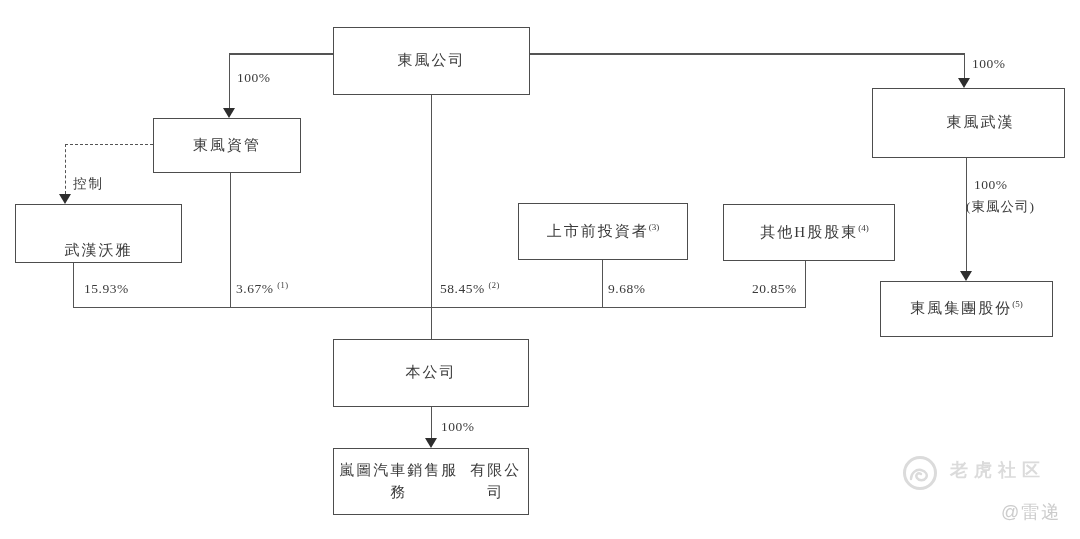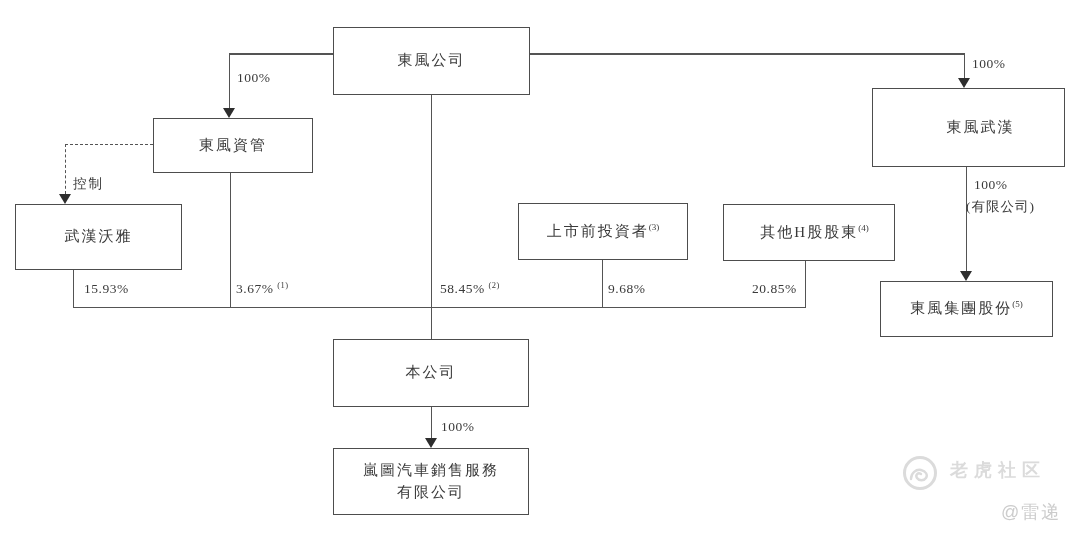--- a/index.html
+++ b/index.html
@@ -131,49 +131,49 @@
   <div class="vline" style="left:965.5px; top:155px; height:116px;"></div>
   <div class="arrow-down" style="left:960px; top:271px;"></div>
 
   <div class="vline" style="left:430.5px; top:407px; height:31px;"></div>
   <div class="arrow-down" style="left:425px; top:438px;"></div>
 
   <div class="node" style="left:333px; top:27px; width:197px; height:68px;">
     <span>東風公司</span>
   </div>
 
-  <div class="node" style="left:153px; top:118px; width:160px; height:55px;">
+  <div class="node" style="left:153px; top:118px; width:148px; height:55px;">
     <span>東風資管</span>
   </div>
 
-  <div class="node" style="left:15px; top:204px; width:167px; height:66px;">
+  <div class="node" style="left:15px; top:204px; width:167px; height:59px;align-items:flex-end;">
     <span>武漢沃雅</span>
   </div>
 
   <div class="node" style="left:518px; top:203px; width:170px; height:57px;">
     <span><span>上市前投資者</span><sup>(3)</sup></span>
   </div>
 
   <div class="node" style="left:723px; top:204px; width:172px; height:57px;padding-left:11px;">
     <span><span>其他H股股東</span><sup>(4)</sup></span>
   </div>
 
-  <div class="node" style="left:872px; top:88px; width:193px; height:79px;padding-left:24px;">
+  <div class="node" style="left:872px; top:88px; width:193px; height:70px;padding-left:24px;">
     <span>東風武漢</span>
   </div>
 
   <div class="node" style="left:880px; top:281px; width:173px; height:56px;">
     <span><span>東風集團股份</span><sup>(5)</sup></span>
   </div>
 
   <div class="node" style="left:333px; top:339px; width:196px; height:68px;">
     <span>本公司</span>
   </div>
 
-  <div class="node" style="left:333px; top:448px; width:196px; height:67px; flex-direction:column;">
+  <div class="node" style="left:333px; top:448px; width:196px; height:67px; flex-direction:row;">
     <span>嵐圖汽車銷售服務</span>
     <span>有限公司</span>
   </div>
 
   <div class="edge-label" style="left:237px; top:70px;">100%</div>
 
   <div class="edge-label cn" style="left:73px; top:175px;">控制</div>
 
   <div class="edge-label" style="left:84px; top:281px;">15.93%</div>
 
@@ -182,21 +182,21 @@
   <div class="edge-label" style="left:440px; top:281px;"><span>58.45%</span> <sup>(2)</sup></div>
 
   <div class="edge-label" style="left:608px; top:281px;">9.68%</div>
 
   <div class="edge-label" style="left:752px; top:281px;">20.85%</div>
 
   <div class="edge-label" style="left:972px; top:56px;">100%</div>
 
   <div class="edge-label" style="left:974px; top:177px;">100%</div>
 
-  <div class="edge-label cn" style="left:966px; top:198px; letter-spacing:1px;">(有限公司)</div>
+  <div class="edge-label cn" style="left:966px; top:198px; letter-spacing:1px;">(東風公司)</div>
 
   <div class="edge-label" style="left:441px; top:419px;">100%</div>
 
   <div class="wm-circle">
     <svg width="28" height="28" viewBox="0 0 28 28" style="display:block; margin:2px auto;">
       <path d="M5 18 C5 12, 10 8, 15 9 C20 10, 22 14, 20 17 C18 20, 13 20, 11 17 C9 14, 12 11, 15 13" fill="none" stroke="#dbdbdb" stroke-width="2.4" stroke-linecap="round"></path>
     </svg>
   </div>
   <div class="wm-brand">老虎社区</div>
   <div class="wm-handle">@雷递</div>

